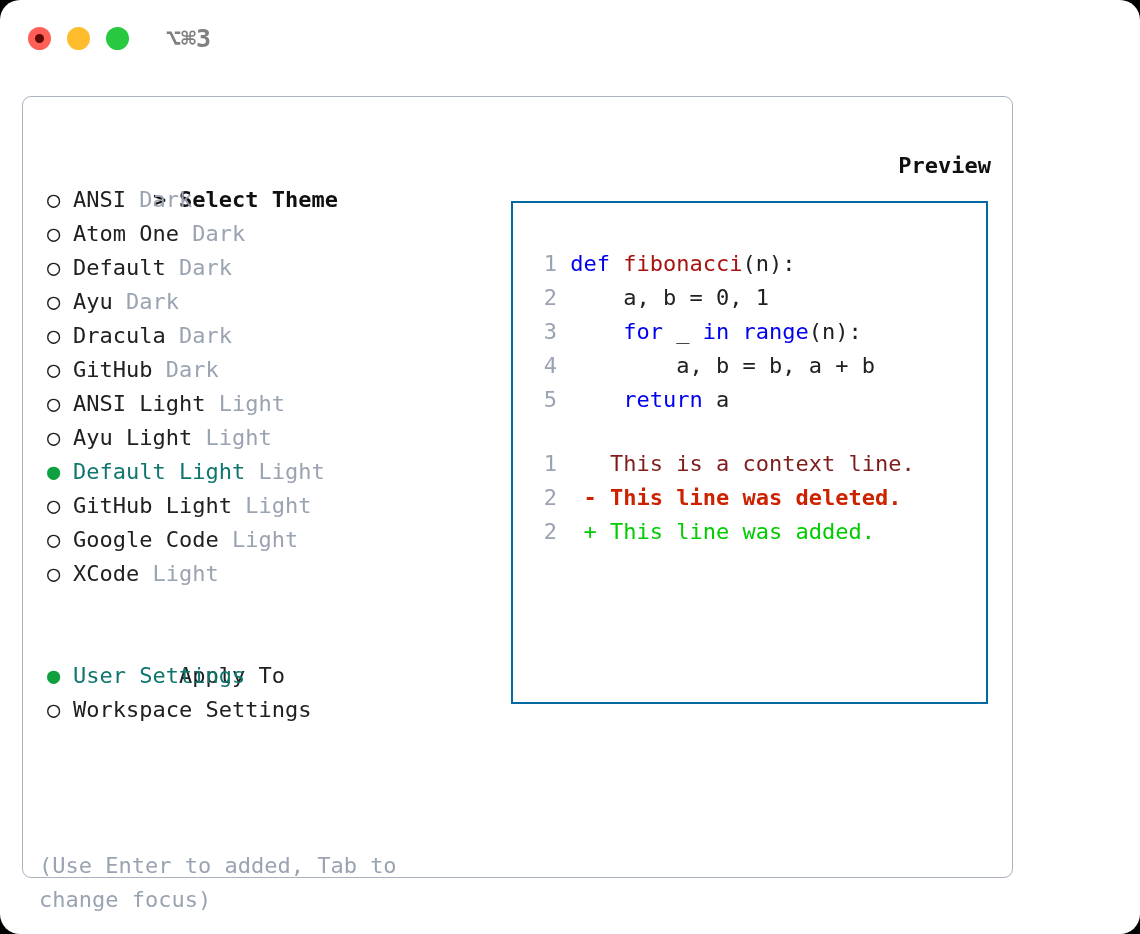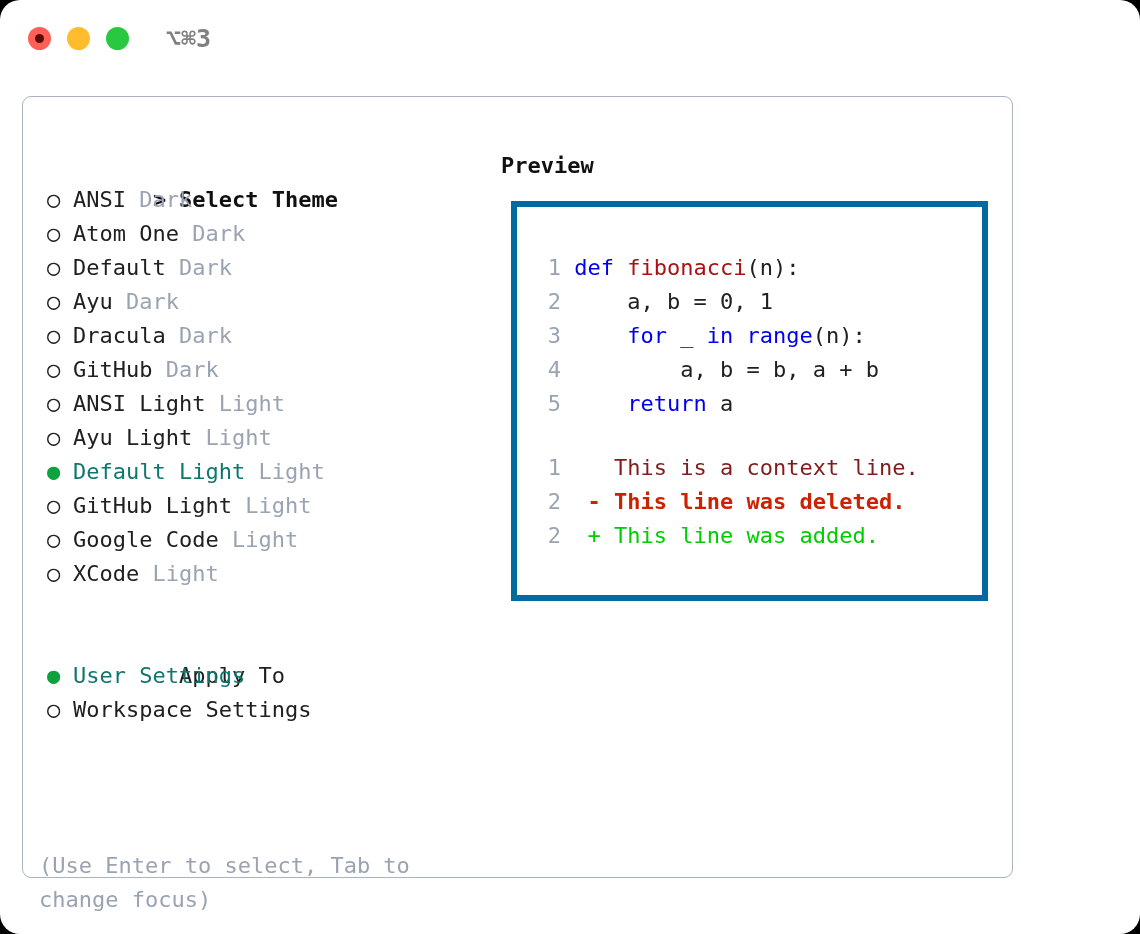--- a/index.html
+++ b/index.html
@@ -117,35 +117,36 @@
     color: #9aa3b2;
     white-space: pre-wrap;
   }
 
   
   #right-col {
     position: absolute;
     left: 478px;
     top: 52px;
     width: 490px;
+    text-align: right;
   }
   #preview-title {
     font-size: 22px;
     line-height: 34px;
     font-weight: bold;
     color: #101010;
     white-space: pre;
   }
   #code-panel {
     position: absolute;
     left: 488px;
     top: 104px;
     width: 477px;
-    height: 400px;
-    border: 6px solid #0369a1;
+    height: 503px;
+    border: 2px solid #0369a1;
     box-sizing: border-box;
     background: #ffffff;
   }
   #code-inner {
     position: absolute;
     left: 16px;
     top: 44px;
     right: 8px;
   }
   .code-row {
@@ -205,21 +206,21 @@
 
       <div class="row">
         <span class="marker">  </span><span class="label">Apply To</span>
       </div>
       <div id="apply-items">
           <div class="row selected"><span class="marker">● </span><span class="label">User Settings</span></div>
           <div class="row"><span class="marker">○ </span><span class="label">Workspace Settings</span></div>
         </div>
     </div>
 
-    <div id="hint">(Use Enter to select, Tab to change focus)</div>
+    <div id="hint">(Use Enter to added, Tab to change focus)</div>
 
     <div id="right-col">
       <div id="preview-title">Preview</div>
     </div>
 
     <div id="code-panel">
       <div id="code-inner">
         <div id="code-lines">
             <div class="code-row"><span class="ln">1</span><span class="pl"> </span><span class="kw">def </span><span class="fn">fibonacci</span><span class="pl">(n):</span></div>
             <div class="code-row"><span class="ln">2</span><span class="pl"> </span><span class="pl">    a, b = 0, 1</span></div>

